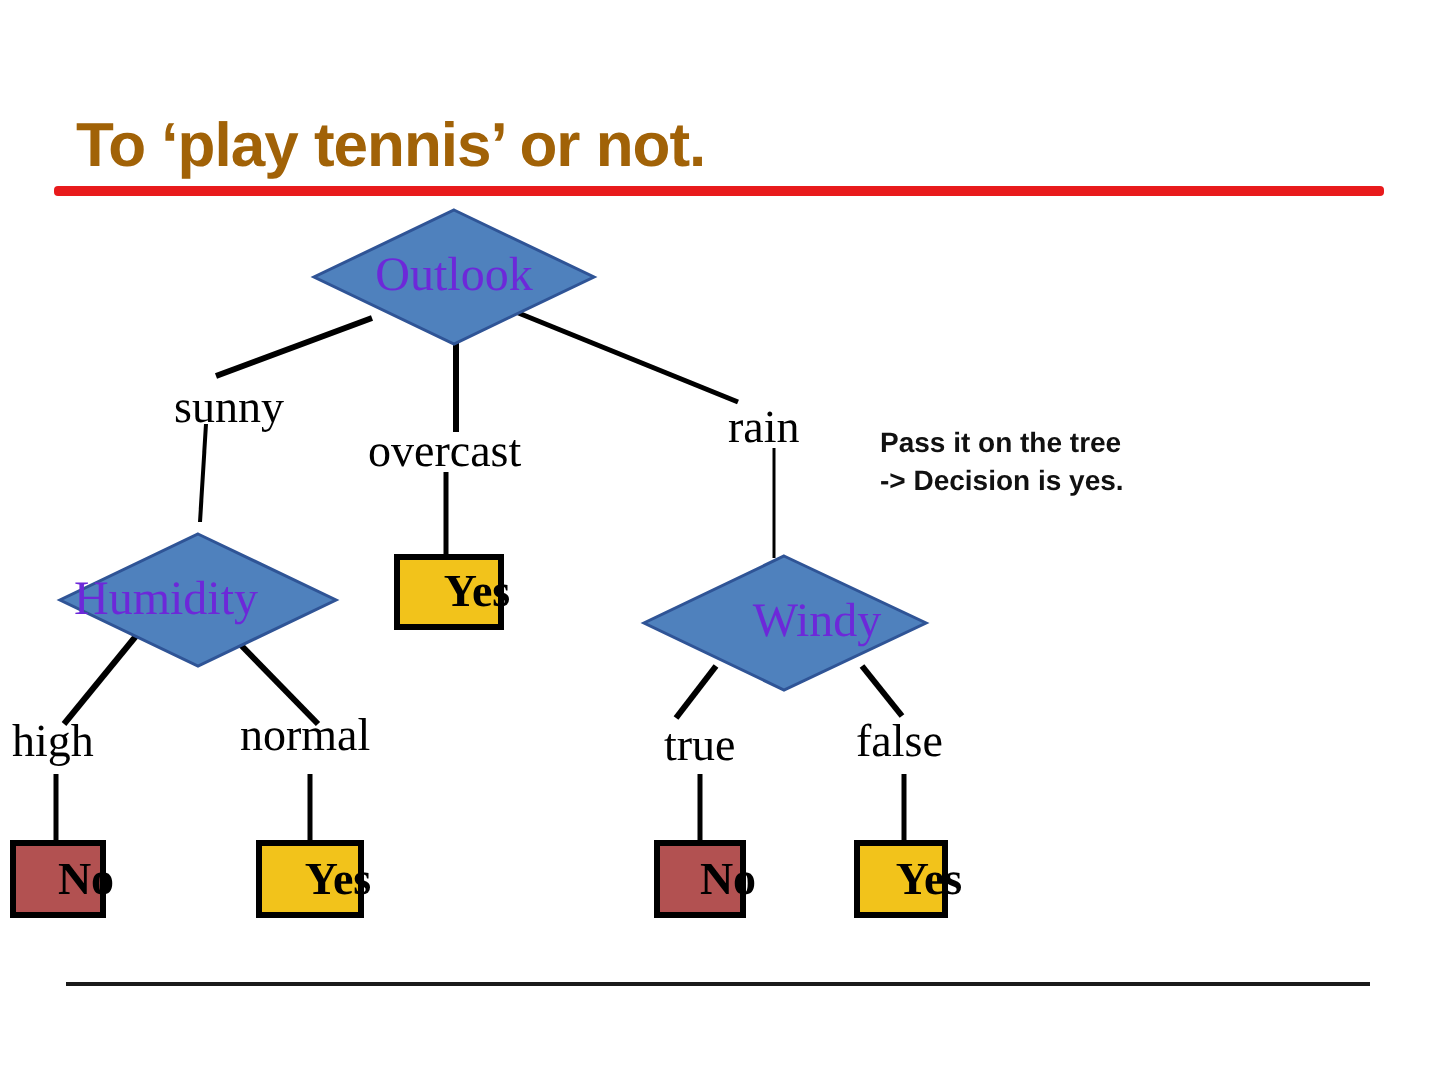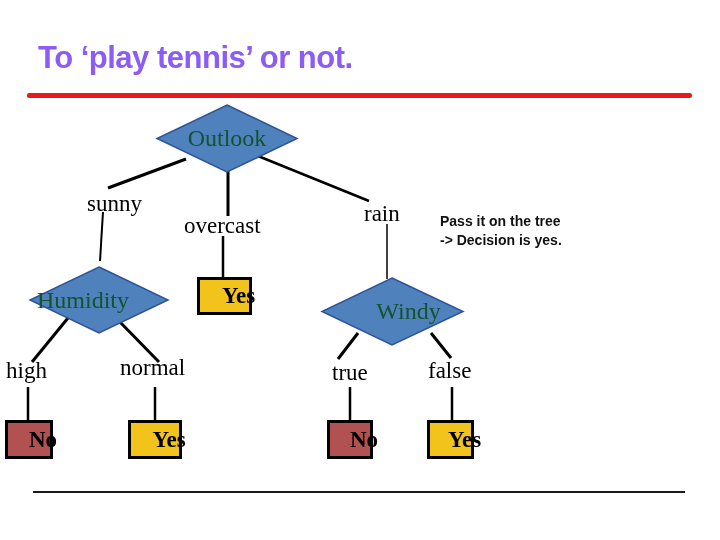--- a/index.html
+++ b/index.html
@@ -7,26 +7,26 @@
     position: relative;
     width: 720px;
     height: 540px;
     background: #ffffff;
     overflow: hidden;
     font-family: "Liberation Sans", sans-serif;
   }
   .title {
     position: absolute;
     left: 38px;
-    top: 40px;
+    top: 55px;
     margin: 0;
     font-family: "Liberation Sans", sans-serif;
     font-size: 31px;
     font-weight: bold;
-    color: #8b5cf6;
+    color: #a16207;
     letter-spacing: -0.5px;
     white-space: nowrap;
   }
   .title-underline {
     position: absolute;
     left: 27px;
     top: 93px;
     width: 665px;
     height: 5px;
     border-radius: 2px;
@@ -36,21 +36,21 @@
     left: 0;
     top: 0;
   }
   .node-label {
     position: absolute;
     display: flex;
     align-items: center;
     justify-content: center;
     font-family: "Liberation Serif", serif;
     font-size: 24px;
-    color: #14532d;
+    color: #6d28d9;
     pointer-events: none;
   }
   .branch-label {
     position: absolute;
     font-family: "Liberation Serif", serif;
     font-size: 23px;
     color: #000000;
     white-space: nowrap;
   }
   .leaf-box {

